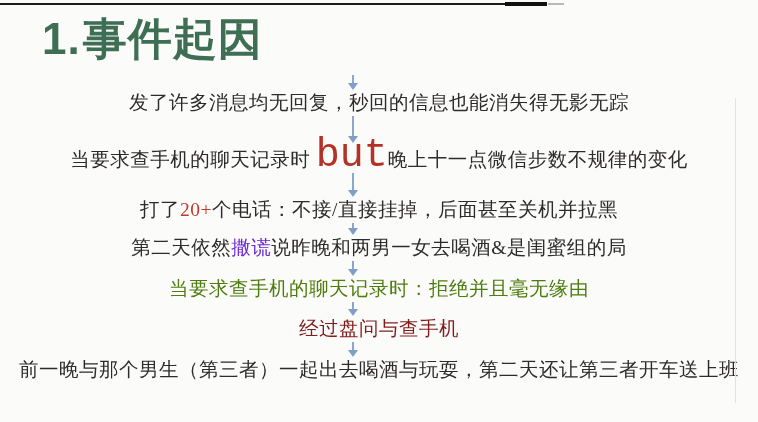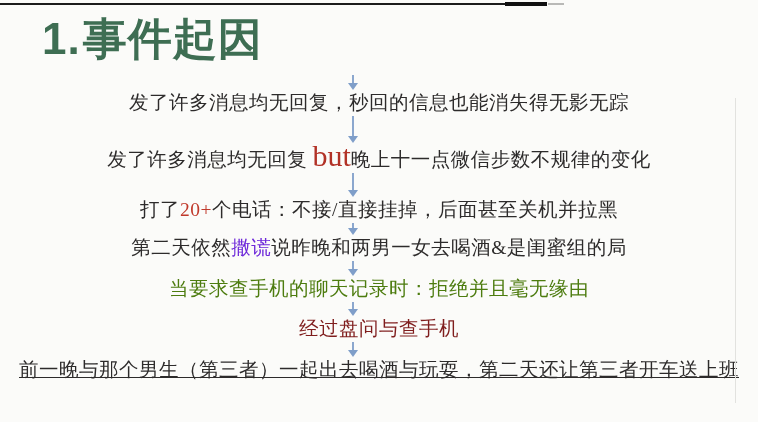--- a/index.html
+++ b/index.html
@@ -25,21 +25,21 @@
   
   .flow{
     margin-top:10px;
     display:flex;flex-direction:column;align-items:center;
   }
   .line{
     margin:0;font-size:19.5px;line-height:26px;
     text-align:center;white-space:nowrap;letter-spacing:0.5px;
   }
   .seg{vertical-align:baseline;}
-  .seg.red-large{font-size:30px;line-height:26px;letter-spacing:0;}
+  .seg.red-large{font-size:40px;line-height:26px;letter-spacing:0;font-family:Liberation Mono, monospace;}
   .arrow{display:block;transform:translateX(-26px);flex:0 0 auto;}
 </style>
 </head>
 <body>
 
 <div class="canvas">
   <div class="top-rule"></div>
   <div class="top-rule-bold"></div>
   <div class="top-rule-tail"></div>
   <div class="right-shade"></div>
@@ -49,21 +49,21 @@
   <div class="flow" id="flow">
       <svg width="14" height="15" viewBox="0 0 14 15" class="arrow">
         <line x1="7" y1="0" x2="7" y2="9" stroke="#7f9ec9" stroke-width="1.8"></line>
         <polygon points="2,8 12,8 7,15" fill="#7f9ec9"></polygon>
       </svg>
       <p class="line" style="color: rgb(45, 43, 43);"><span class="seg normal">发了许多消息均无回复，秒回的信息也能消失得无影无踪</span></p>
       <svg width="14" height="27" viewBox="0 0 14 27" class="arrow">
         <line x1="7" y1="0" x2="7" y2="21" stroke="#7f9ec9" stroke-width="1.8"></line>
         <polygon points="2,20 12,20 7,27" fill="#7f9ec9"></polygon>
       </svg>
-      <p class="line" style="color: rgb(45, 43, 43);"><span class="seg normal">发了许多消息均无回复 </span><span class="seg red-large" style="color: rgb(178, 50, 39);">but</span><span class="seg normal">晚上十一点微信步数不规律的变化</span></p>
+      <p class="line" style="color: rgb(45, 43, 43);"><span class="seg normal">当要求查手机的聊天记录时 </span><span class="seg red-large" style="color: rgb(178, 50, 39);">but</span><span class="seg normal">晚上十一点微信步数不规律的变化</span></p>
       <svg width="14" height="24" viewBox="0 0 14 24" class="arrow">
         <line x1="7" y1="0" x2="7" y2="18" stroke="#7f9ec9" stroke-width="1.8"></line>
         <polygon points="2,17 12,17 7,24" fill="#7f9ec9"></polygon>
       </svg>
       <p class="line" style="color: rgb(45, 43, 43);"><span class="seg normal">打了</span><span class="seg red" style="color: rgb(192, 57, 43); text-align: center;">20+</span><span class="seg normal">个电话：不接/直接挂掉，后面甚至关机并拉黑</span></p>
       <svg width="14" height="12" viewBox="0 0 14 12" class="arrow">
         <line x1="7" y1="0" x2="7" y2="6" stroke="#7f9ec9" stroke-width="1.8"></line>
         <polygon points="2,5 12,5 7,12" fill="#7f9ec9"></polygon>
       </svg>
       <p class="line" style="color: rgb(45, 43, 43);"><span class="seg normal">第二天依然</span><span class="seg red-muted" style="color: #6d28d9;">撒谎</span><span class="seg normal">说昨晚和两男一女去喝酒&amp;是闺蜜组的局</span></p>
@@ -74,15 +74,15 @@
       <p class="line" style="color: #4d7c0f;"><span class="seg normal">当要求查手机的聊天记录时：拒绝并且毫无缘由</span></p>
       <svg width="14" height="14" viewBox="0 0 14 14" class="arrow">
         <line x1="7" y1="0" x2="7" y2="8" stroke="#7f9ec9" stroke-width="1.8"></line>
         <polygon points="2,7 12,7 7,14" fill="#7f9ec9"></polygon>
       </svg>
       <p class="line" style="color: #7f1d1d;"><span class="seg normal">经过盘问与查手机</span></p>
       <svg width="14" height="15" viewBox="0 0 14 15" class="arrow">
         <line x1="7" y1="0" x2="7" y2="9" stroke="#7f9ec9" stroke-width="1.8"></line>
         <polygon points="2,8 12,8 7,15" fill="#7f9ec9"></polygon>
       </svg>
-      <p class="line" style="color: rgb(45, 43, 43); text-decoration: underline;"><span class="seg normal">前一晚与那个男生（第三者）一起出去喝酒与玩耍，第二天还让第三者开车送上班</span></p>
+      <p class="line" style="color: rgb(45, 43, 43);"><span class="seg normal">前一晚与那个男生（第三者）一起出去喝酒与玩耍，第二天还让第三者开车送上班</span></p>
     </div>
 </div>
 
 </body></html>

